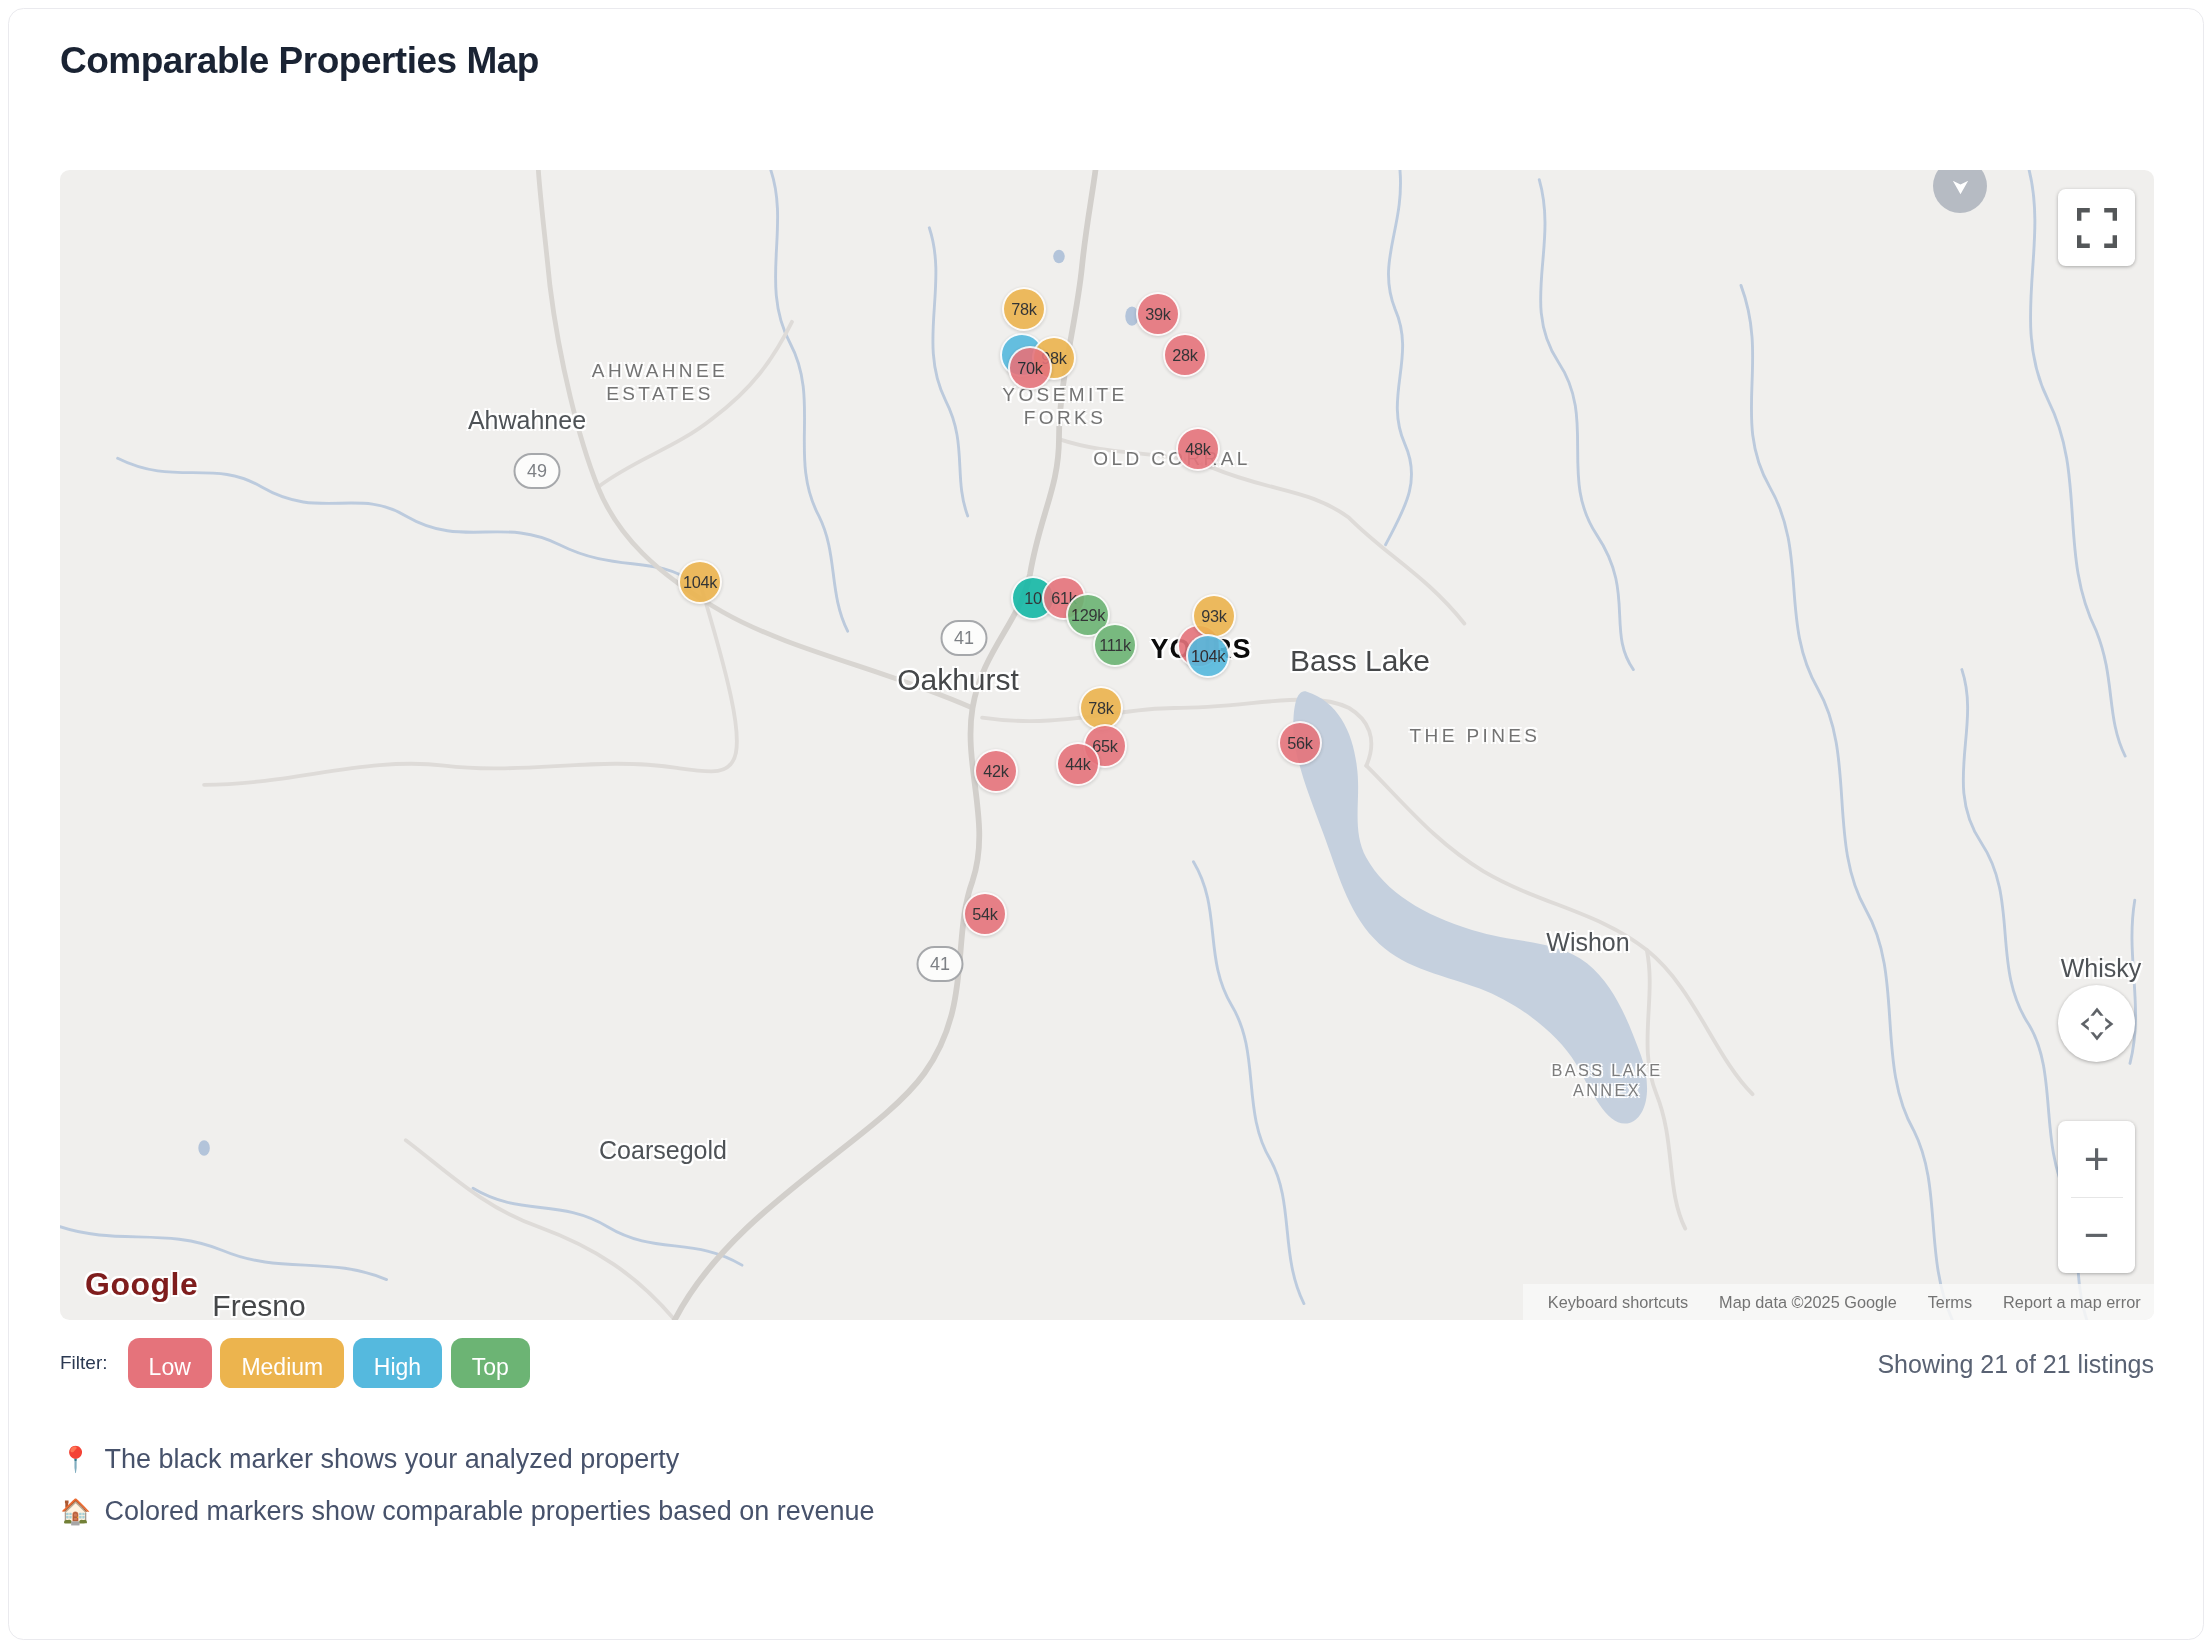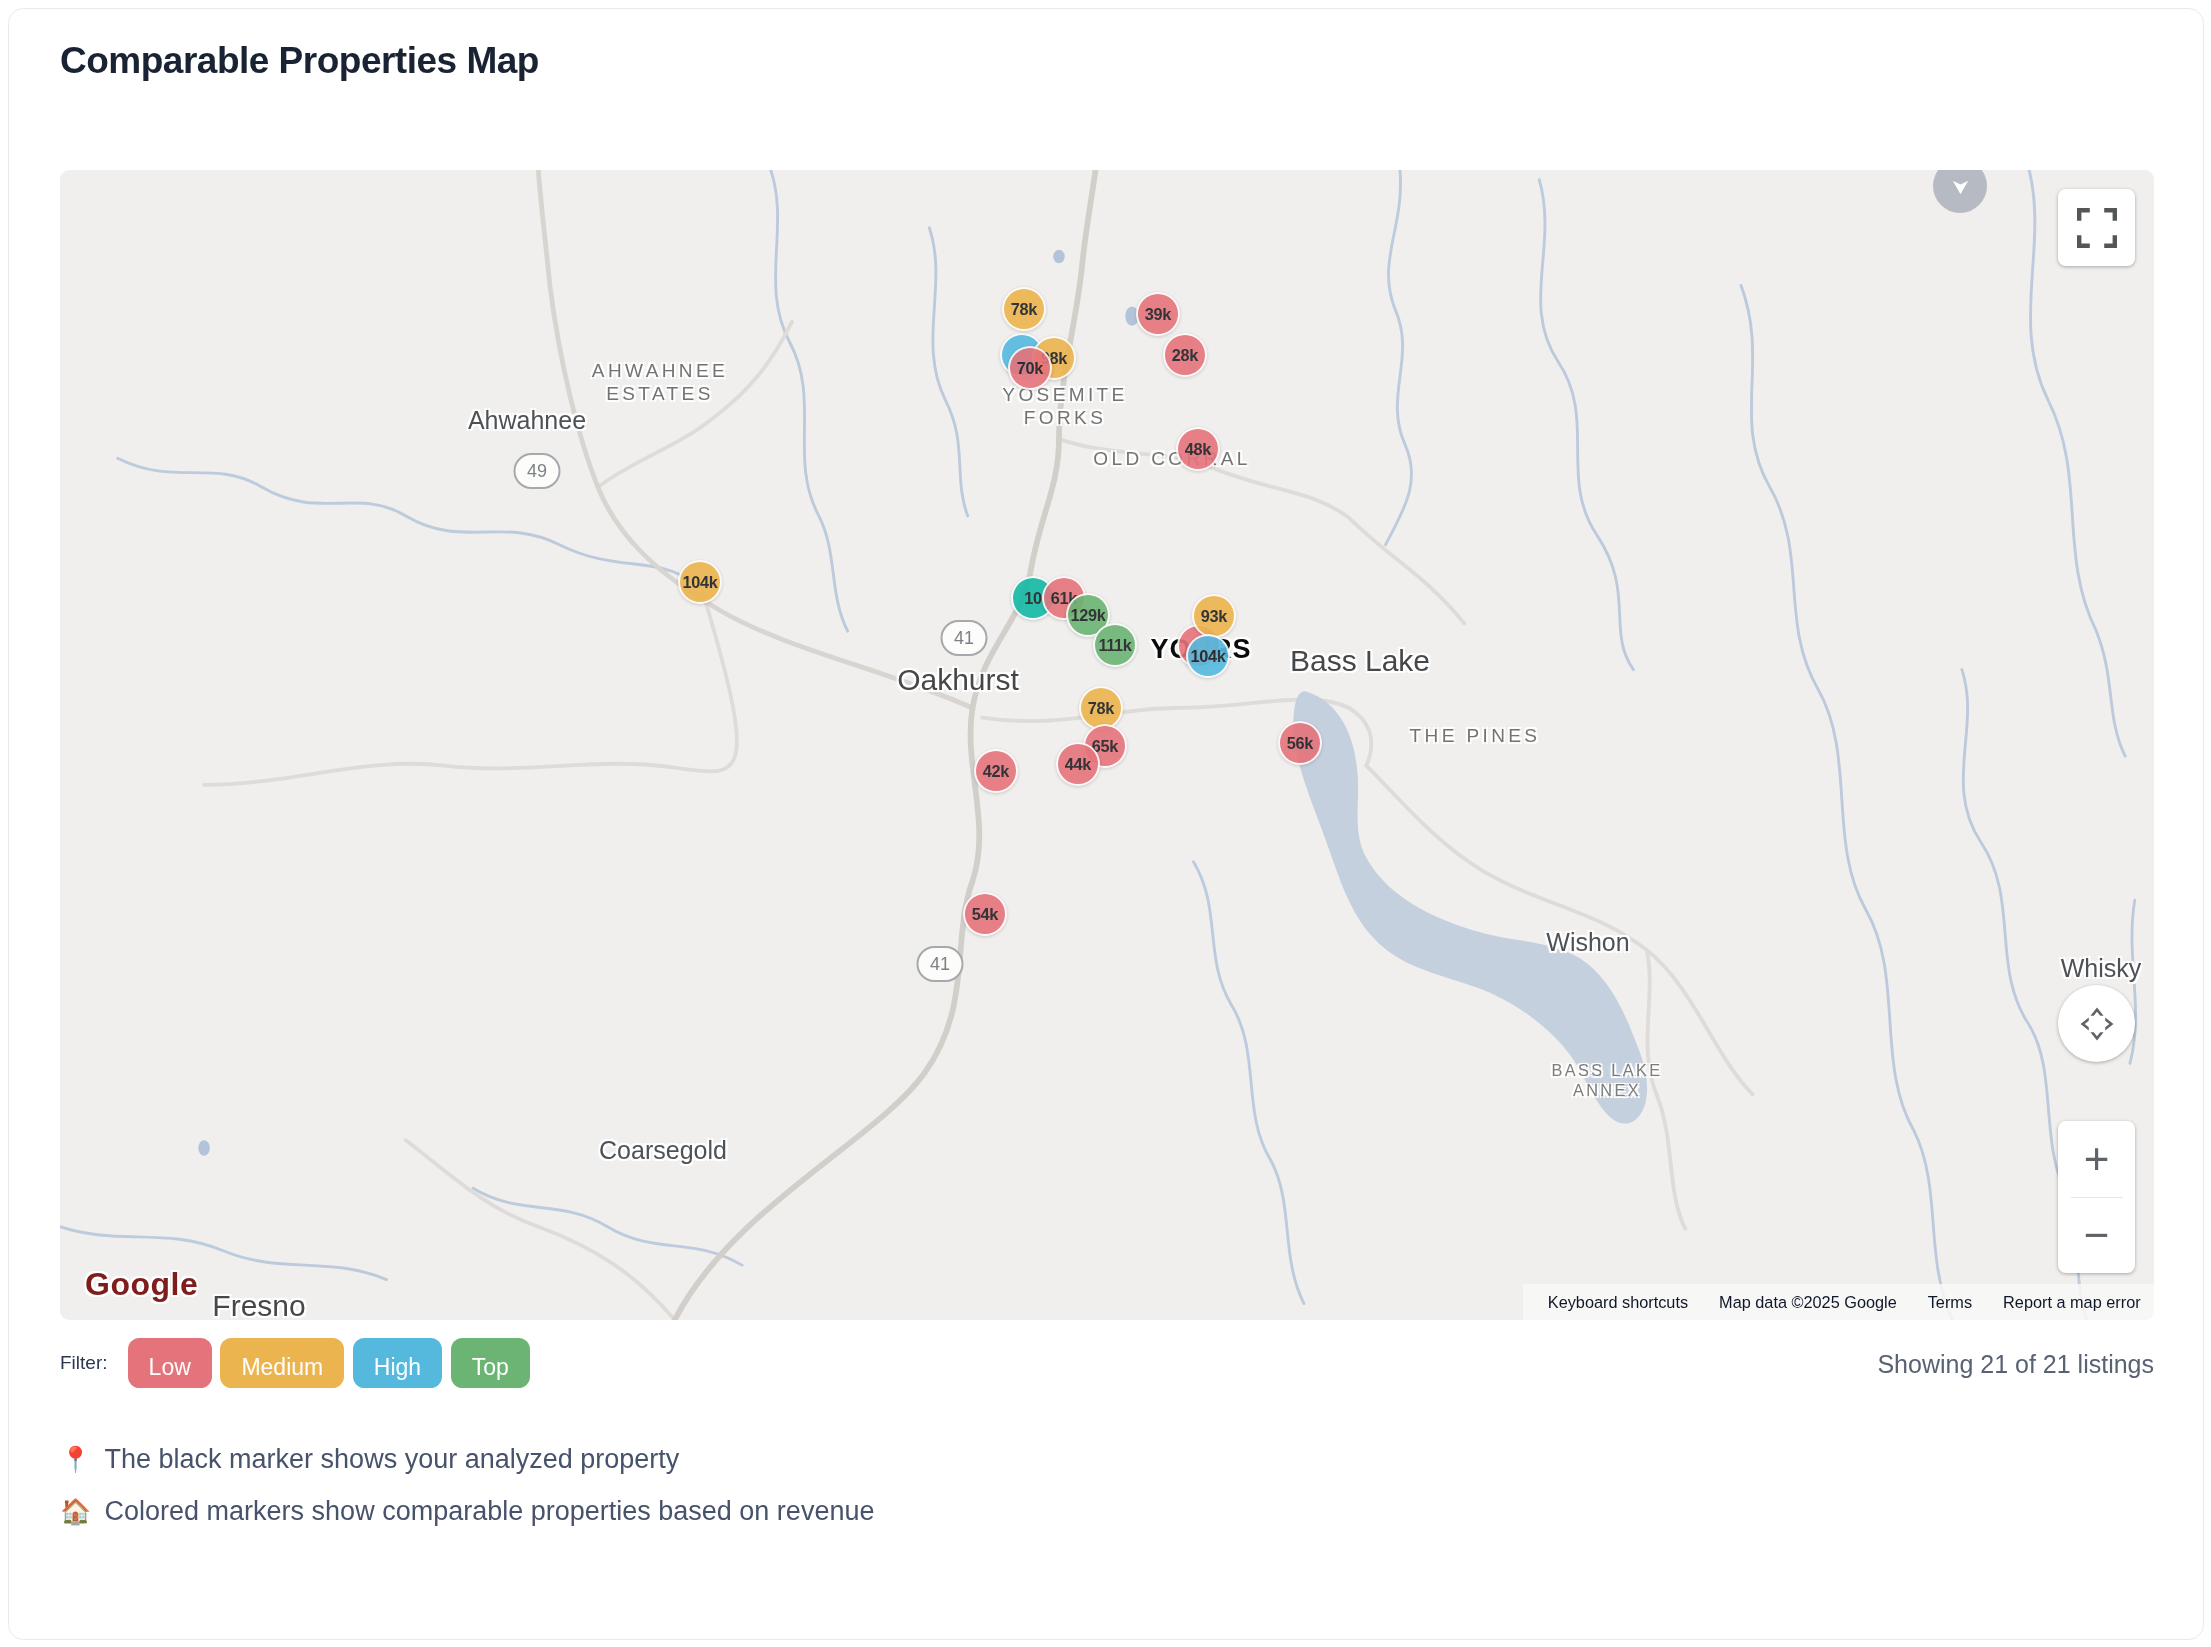--- a/index.html
+++ b/index.html
@@ -30,37 +30,37 @@
   .yours{font-size:27px;font-weight:800;color:#0c0c0c;letter-spacing:1px;}
   .map-shield{
     position:absolute;transform:translate(-50%,-50%);width:47px;height:36px;box-sizing:border-box;
     border:2.9px solid #a6a8ab;border-radius:18px;background:#fcfcfb;color:#7d8085;
     display:flex;align-items:center;justify-content:center;font-size:18px;font-weight:500;z-index:2;
   }
   .marker{
     position:absolute;width:44px;height:44px;box-sizing:border-box;border-radius:50%;
     border:2.9px solid rgba(255,255,255,.96);transform:translate(-50%,-50%);
     display:flex;align-items:center;justify-content:center;padding:0;
-    font-family:"Liberation Sans",sans-serif;font-size:16.3px;font-weight:700;color:#1f2023;
+    font-family:"Liberation Sans",sans-serif;font-size:16.3px;font-weight:400;color:#1f2023;
     letter-spacing:-0.3px;opacity:.9;box-shadow:0 1px 3.8px rgba(0,0,0,.18);cursor:pointer;
   }
   
   .ctl{position:absolute;background:#fff;border:none;box-shadow:0 1px 3.8px rgba(0,0,0,.3);cursor:pointer;z-index:20;}
   .fullscreen-btn{left:1998px;top:19px;width:77px;height:77px;border-radius:7.7px;display:flex;align-items:center;justify-content:center;}
   .pan-btn{left:1998px;top:815px;width:77px;height:77px;border-radius:50%;display:flex;align-items:center;justify-content:center;}
   .zoom-ctl{position:absolute;left:1998px;top:951px;width:77px;height:152px;border-radius:7.7px;background:#fff;
     box-shadow:0 1px 3.8px rgba(0,0,0,.3);z-index:20;display:flex;flex-direction:column;align-items:center;}
   .zoom-ctl button{flex:1;width:100%;background:none;border:none;font-size:44px;color:#5f6368;cursor:pointer;line-height:1;padding:0;}
   .zoom-divider{width:52px;height:1px;background:#e6e6e6;}
   .compass-btn{position:absolute;left:1873px;top:-11.5px;width:54px;height:54px;border-radius:50%;
     background:#b6bbc3;border:none;z-index:19;display:flex;align-items:center;justify-content:center;cursor:pointer;}
   .attribution{
     position:absolute;right:0;bottom:0;height:36px;padding:0 13.4px 0 25px;z-index:15;
     background:rgba(248,248,247,.85);display:flex;align-items:center;gap:31px;
-    font-size:16.3px;color:#0f172a;
+    font-size:16.3px;color:#737373;
   }
   .attribution span{white-space:nowrap;}
   .google-logo{
     position:absolute;left:25px;bottom:17.3px;z-index:15;font-size:32px;font-weight:700;color:#7f1d1d;
     letter-spacing:0.5px;
     text-shadow:-1.9px -1.9px 0 #fff,1.9px -1.9px 0 #fff,-1.9px 1.9px 0 #fff,1.9px 1.9px 0 #fff;
   }
   
   .filter-row{position:absolute;left:60px;top:1338px;height:50px;display:flex;align-items:center;gap:8.6px;z-index:5;}
   .filter-label{font-size:19px;color:#2b3952;margin-right:11.5px;}

